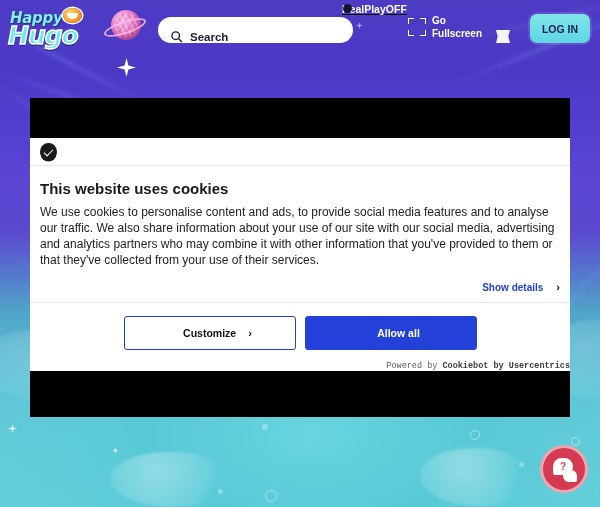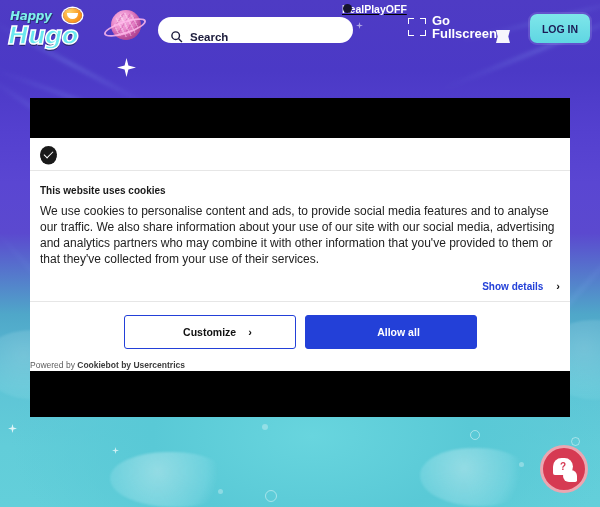--- a/index.html
+++ b/index.html
@@ -46,21 +46,21 @@
 
   
   .header {
     position: absolute; left: 0; top: 0; width: 600px; height: 58px;
     display: flex; align-items: center; z-index: 6;
   }
   .logo-wrap { position: absolute; left: 6px; top: 8px; width: 76px; height: 40px; }
   .logo-happy {
     position: absolute; left: 4px; top: 1px;
     font-family: "DejaVu Sans", sans-serif;
-    font-size: 12px; font-weight: 700; font-style: italic;
+    font-size: 15px; font-weight: 700; font-style: italic;
     color: #7ff0ef; letter-spacing: -.3px;
     text-shadow: 0 0 1px #2a2a6a, 1px 1px 0 #2e2d74;
   }
   .logo-hugo {
     position: absolute; left: 2px; top: 13px;
     font-family: "DejaVu Sans", sans-serif;
     font-size: 25px; font-weight: 700; font-style: italic;
     color: #6ae8ef; letter-spacing: -1px;
     -webkit-text-stroke: 1.4px #ffffff;
     text-shadow: 0 2px 0 #2b2a72;
@@ -120,21 +120,21 @@
     display: flex; align-items: center; gap: 6px;
   }
   .fs-icon { width: 18px; height: 18px; position: relative; }
   .fs-icon i {
     position: absolute; width: 6px; height: 6px; border: 1.8px solid #fff;
   }
   .fs-icon i:nth-child(1){ left:0; top:0; border-right:0; border-bottom:0;}
   .fs-icon i:nth-child(2){ right:0; top:0; border-left:0; border-bottom:0;}
   .fs-icon i:nth-child(3){ left:0; bottom:0; border-right:0; border-top:0;}
   .fs-icon i:nth-child(4){ right:0; bottom:0; border-left:0; border-top:0;}
-  .fs-text { font-size: 13px; font-weight: 700; color:#fff; line-height: 13px; width: 50px;}
+  .fs-text { font-size: 10px; font-weight: 700; color:#fff; line-height: 13px; width: 50px;}
   .flag-icon {
     position: absolute; left: 496px; top: 30px; width: 14px; height: 13px;
     background: #ffffff;
     clip-path: polygon(0 0, 100% 0, 88% 50%, 100% 100%, 0 100%, 12% 50%);
     opacity: .95;
   }
   .login-btn {
     position: absolute; right: 10px; top: 14px; width: 60px; height: 29px;
     background: linear-gradient(180deg,#7ee6ea,#5fd6e2);
     border-radius: 7px; border: none;
@@ -162,21 +162,21 @@
     width: 17px; height: 17px; border-radius: 50%;
     background: #1a1a1a; position: relative;
     box-shadow: 0 2px 0 -0.5px #1a1a1a;
   }
   .cookie-icon::after {
     content:""; position:absolute; left:4px; top:5.5px;
     width:8px; height:4px; border-left:1.7px solid #fff; border-bottom:1.7px solid #fff;
     transform: rotate(-45deg);
   }
   .cd-body { padding: 14px 10px 0 10px; }
-  .cd-title { font-size: 10px; font-weight: 700; color:#1a1a1a; margin-bottom: 7px; }
+  .cd-title { font-size: 15px; font-weight: 700; color:#1a1a1a; margin-bottom: 7px; }
   .cd-text { font-size: 12px; line-height: 16px; color:#222; }
   .cd-details-row {
     margin-top: 13px; padding: 0 10px 0 10px;
     display: flex; justify-content: flex-end; 
     border-bottom: 1px solid #e6e6e6; padding-bottom: 9px;
   }
   .show-details {
     font-size: 10px; font-weight: 700; color: #2340d8;
     display: flex; align-items: center; gap: 13px; cursor: pointer;
   }
@@ -189,22 +189,22 @@
     display: flex; align-items: center; justify-content: center; cursor: pointer; padding-left: 16px;
   }
   .btn-customize {
     width: 172px; background: #ffffff; color: #111; border: 1.5px solid #2340d8;
     gap: 12px;
   }
   .btn-allow {
     width: 172px; background: #2340d8; color: #ffffff; border: 1.5px solid #2340d8;
   }
   .cd-footer {
-    margin-top: 11px; text-align: left;
-    font-size: 8.5px; color: #5d5d5d;
+    margin-top: 11px; text-align: right;
+    font-size: 8.5px; color: #5d5d5d; font-family: Liberation Mono, monospace;
   }
   .cd-footer b { color:#3c3c3c; }
 
   
   .chat-fab {
     position: absolute; right: 12px; bottom: 14px; width: 48px; height: 48px;
     border-radius: 50%; background: #d63a52; border: 3px solid rgba(255,255,255,.55);
     cursor: pointer; z-index: 30;
   }
   .chat-b1 {

